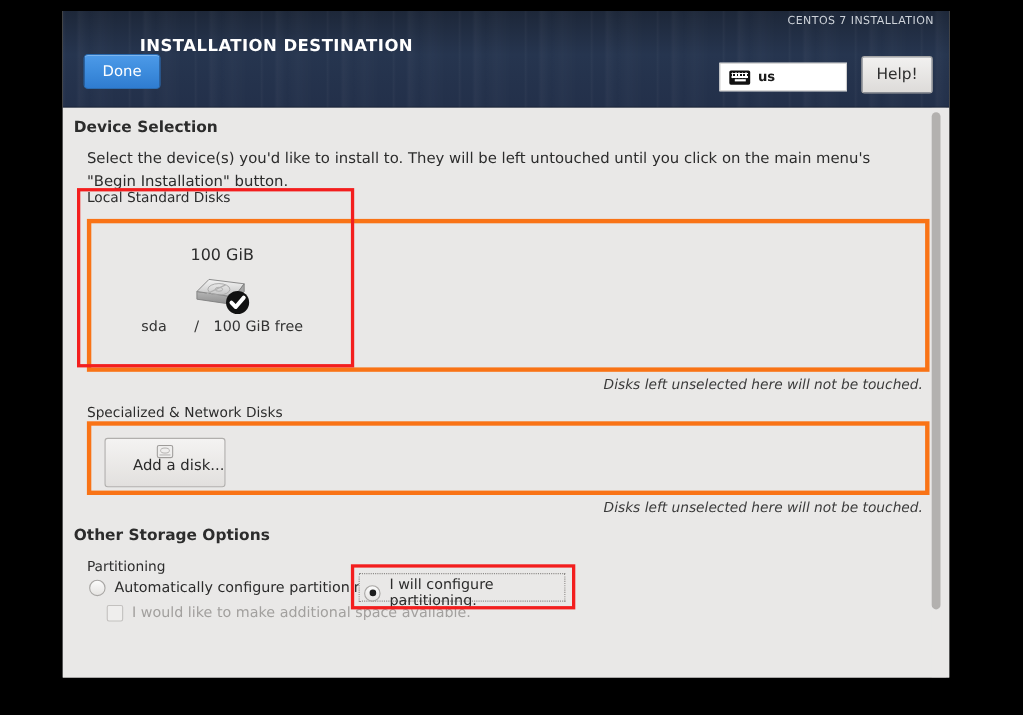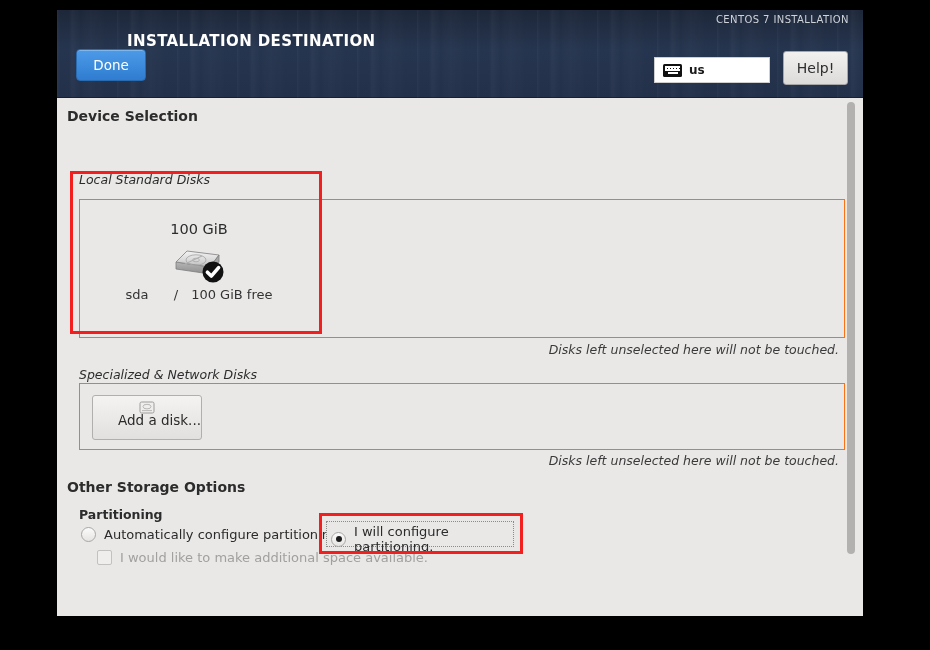--- a/index.html
+++ b/index.html
@@ -168,21 +168,21 @@
   }
 
   .group-label {
     position: absolute;
     font-size: 12.5px;
     color: #2c2c2c;
   }
 
   .disk-panel {
     position: absolute;
-    border: 1px solid #f97316;
+    border: 4px solid #f97316;
     background: #e9e8e7;
     box-sizing: border-box;
   }
 
   .hint-italic {
     position: absolute;
     font-size: 12.5px;
     font-style: italic;
     color: #3a3a3a;
     text-align: right;
@@ -347,22 +347,23 @@
       <span class="kbd-label">us</span>
     </div>
 
     <div id="help-button">Help!</div>
   </div>
 
   <div id="body-area">
 
     <div class="section-title" style="left:10px; top:10px;">Device Selection</div>
 
-
-    <div class="group-label" style="left:22px; top:74px;font-style:italic;">Local Standard Disks</div>
+    <div class="desc-text" style="left:22px; top:36px; width:760px;">Select the device(s) you'd like to install to.  They will be left untouched until you click on the main menu's "Begin Installation" button.</div>
+
+    <div class="group-label" style="left:22px; top:74px;">Local Standard Disks</div>
 
     <div class="disk-panel" style="left:22px; top:101px; width:766px; height:139px;">
 
       <div id="disk-card">
         <div class="disk-size">100 GiB</div>
 
         <div class="disk-icon-wrap">
           <svg width="54" height="40" viewBox="0 0 54 40">
             <defs>
               <linearGradient id="hdTop" x1="0" y1="0" x2="0" y2="1">
@@ -394,41 +395,41 @@
         <div class="disk-sub">
           <span class="devname">sda</span>
           <span class="sep">/</span>
           <span>100 GiB free</span>
         </div>
       </div>
     </div>
 
     <div class="hint-italic" style="right:24px; top:244px;">Disks left unselected here will not be touched.</div>
 
-    <div class="group-label" style="left:22px; top:269px;font-style:italic;">Specialized &amp; Network Disks</div>
+    <div class="group-label" style="left:22px; top:269px;">Specialized &amp; Network Disks</div>
 
     <div class="disk-panel" style="left:22px; top:285px; width:766px; height:67px;">
 
       <div id="add-disk-button">
         <div class="adddisk-icon">
           <svg width="16" height="13" viewBox="0 0 16 13">
             <rect x="1" y="1" width="14" height="11" rx="1.6" fill="#efeeed" stroke="#9e9c9a" stroke-width="1"></rect>
             <ellipse cx="8" cy="5.6" rx="4" ry="2.3" fill="none" stroke="#b3b1af" stroke-width="0.9"></ellipse>
             <path d="M3,9.6 L13,9.6" stroke="#b3b1af" stroke-width="0.9"></path>
           </svg>
         </div>
         <div class="adddisk-label">Add a disk...</div>
       </div>
     </div>
 
     <div class="hint-italic" style="right:24px; top:355px;">Disks left unselected here will not be touched.</div>
 
     <div class="section-title" style="left:10px; top:381px;">Other Storage Options</div>
 
-    <div class="group-label" style="left:22px; top:409px; font-weight:bold;">Partitioning</div>
+    <div class="group-label" style="left:22px; top:409px; font-weight:normal;">Partitioning</div>
 
     <div class="opt-row" style="left:24px; top:429px;">
       <span class="radio-outer"></span>
       <span>Automatically configure partitioning.</span>
     </div>
 
     <div id="opt-manual-wrap" style="left:269px; top:423px; width:188px; height:26px;">
       <div class="opt-row" style="position:relative; left:0; top:0;align-items:center;">
         <span class="radio-outer checked"></span>
         <span>I will configure partitioning.</span>

